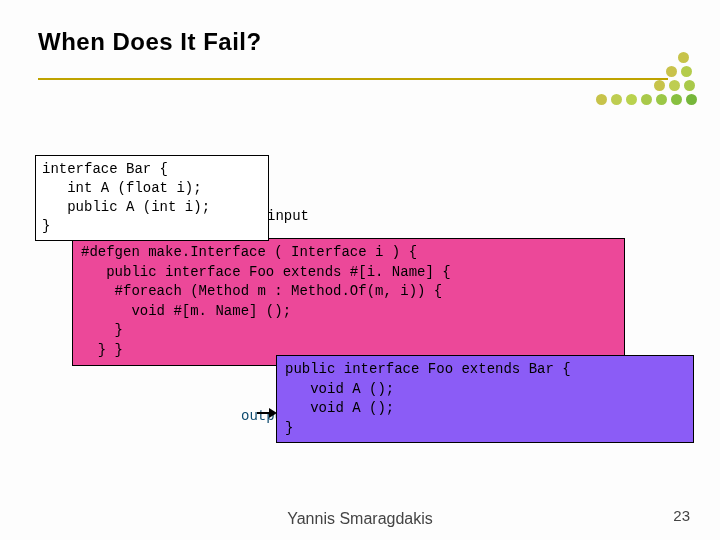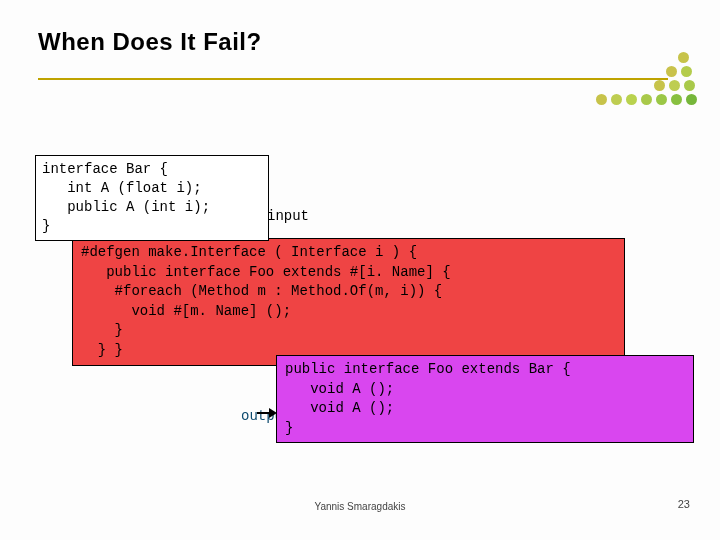--- a/index.html
+++ b/index.html
@@ -51,34 +51,34 @@
     font-family:"Courier New",monospace;
     font-size:14px;
     color:#000;
     text-align:right;
   }
   .box-defgen{
     position:absolute;
     left:72px;top:238px;
     width:535px;
     border:1px solid #000;
-    background:#ef4444;
+    background:#ec4899;
     font-family:"Courier New",monospace;
     font-size:14px;
     line-height:1.4;
     padding:4px 8px;
     white-space:pre;
     z-index:2;
   }
   .box-output{
     position:absolute;
     left:276px;top:355px;
     width:400px;
     border:1px solid #000;
-    background:#d946ef;
+    background:#8b5cf6;
     font-family:"Courier New",monospace;
     font-size:14px;
     line-height:1.4;
     padding:4px 8px;
     white-space:pre;
     z-index:4;
   }
   .label-output{
     position:absolute;
     left:204px;top:408px;
@@ -107,28 +107,28 @@
     background:#000;
     z-index:3;
   }
   .arrow-out:after{
     content:"";position:absolute;right:-2px;top:-4px;
     border-top:5px solid transparent;border-bottom:5px solid transparent;
     border-left:8px solid #000;
   }
   .footer-author{
     position:absolute;
-    left:0;right:0;bottom:28px;
+    left:0;right:0;bottom:12px;
     text-align:center;
-    font-size:10px;color:#444;
+    font-size:16px;color:#444;
   }
   .footer-num{
     position:absolute;
-    right:30px;bottom:30px;
-    font-size:11px;color:#444;
+    right:30px;bottom:16px;
+    font-size:15px;color:#444;
   }
 </style>
 </head>
 <body>
 
 <div class="title">When Does It Fail?</div>
 
 <div class="rail"></div>
 <div class="dots" id="dots">
     <span style="left: 0px; top: 44px; background: rgb(199, 195, 74);"></span>

